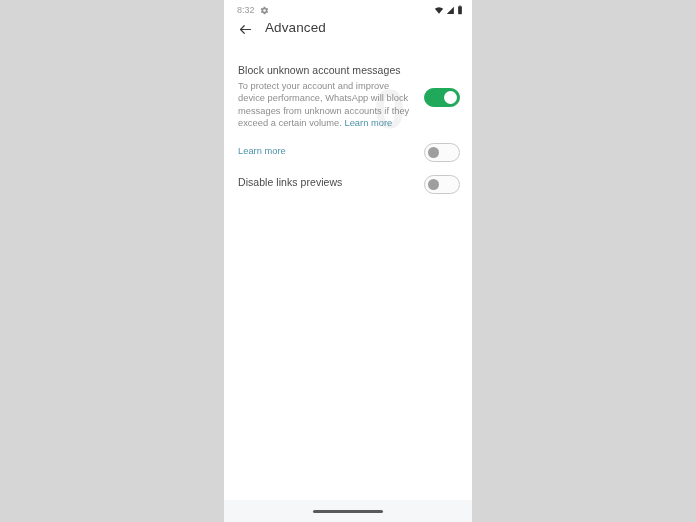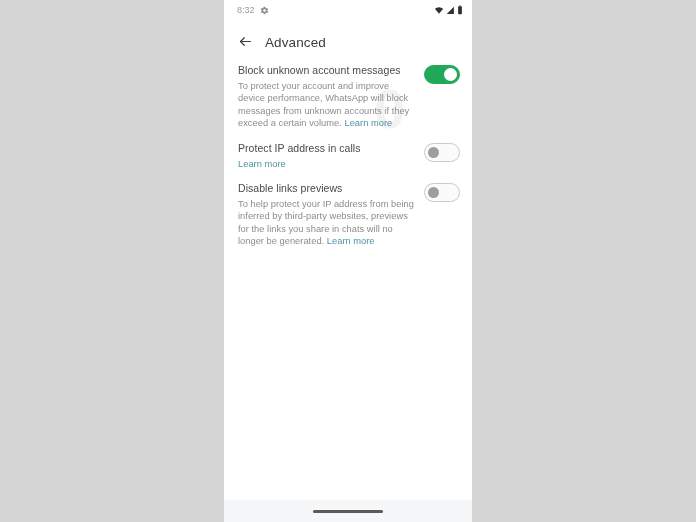--- a/index.html
+++ b/index.html
@@ -76,21 +76,21 @@
     gap: 2px;
   }
   .status-right svg { display: block; }
 
   
   .app-bar {
     position: relative;
     z-index: 2;
     height: 30px;
     display: flex;
-    align-items: flex-end;
+    align-items: flex-start;
     padding: 0 0 0 12px;
     box-sizing: border-box;
   }
   .back-arrow {
     width: 18px;
     height: 18px;
     display: flex;
     align-items: center;
     justify-content: center;
     cursor: pointer;
@@ -104,21 +104,21 @@
   }
 
   
   .settings-list {
     position: relative;
     z-index: 2;
     padding: 8px 0 0 0;
   }
   .setting-row {
     display: flex;
-    align-items: flex-start;
+    align-items: center;
     padding: 6px 12px 6px 14px;
     box-sizing: border-box;
   }
   .setting-text {
     flex: 1 1 auto;
     min-width: 0;
     padding-right: 10px;
   }
   .setting-title {
     font-size: 10.5px;
@@ -252,32 +252,30 @@
           <div class="setting-title">Block unknown account messages</div>
           <div class="setting-desc"><span>To protect your account and improve device performance, WhatsApp will block messages from unknown accounts if they exceed a certain volume. </span><span class="learn-more">Learn more</span></div>
         </div>
         <div class="toggle on">
           <div class="knob"></div>
         </div>
       </div>
 
       <div class="setting-row">
         <div class="setting-text">
-          <div class="setting-title">Protect IP address in calls</div>
           <div class="setting-desc"><span class="learn-more block">Learn more</span></div>
         </div>
         <div class="toggle off">
           <div class="knob"></div>
         </div>
       </div>
 
       <div class="setting-row">
         <div class="setting-text">
           <div class="setting-title">Disable links previews</div>
-          <div class="setting-desc"><span>To help protect your IP address from being inferred by third-party websites, previews for the links you share in chats will no longer be generated. </span><span class="learn-more">Learn more</span></div>
         </div>
         <div class="toggle off">
           <div class="knob"></div>
         </div>
       </div>
 
     </div>
 
     <div class="gesture-bar-area">
       <div class="gesture-pill"></div>

